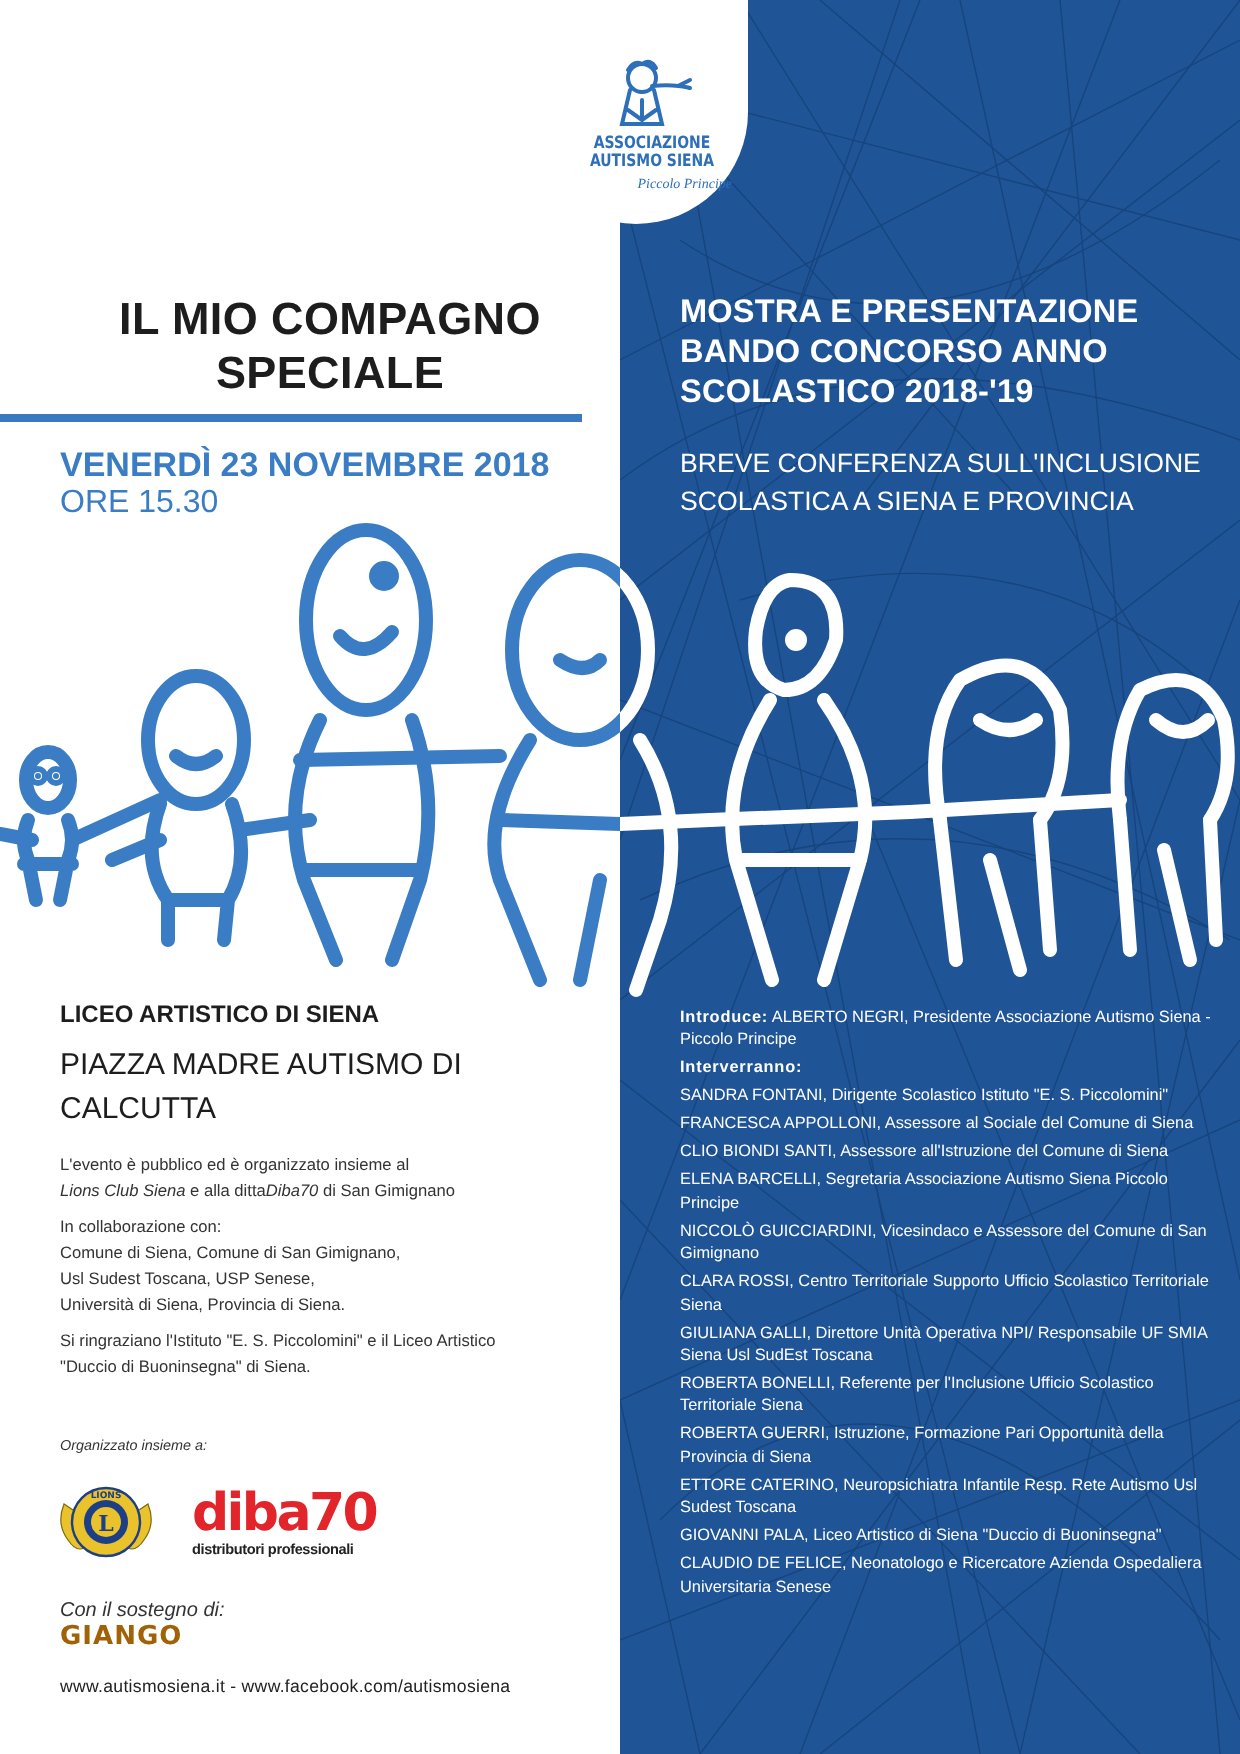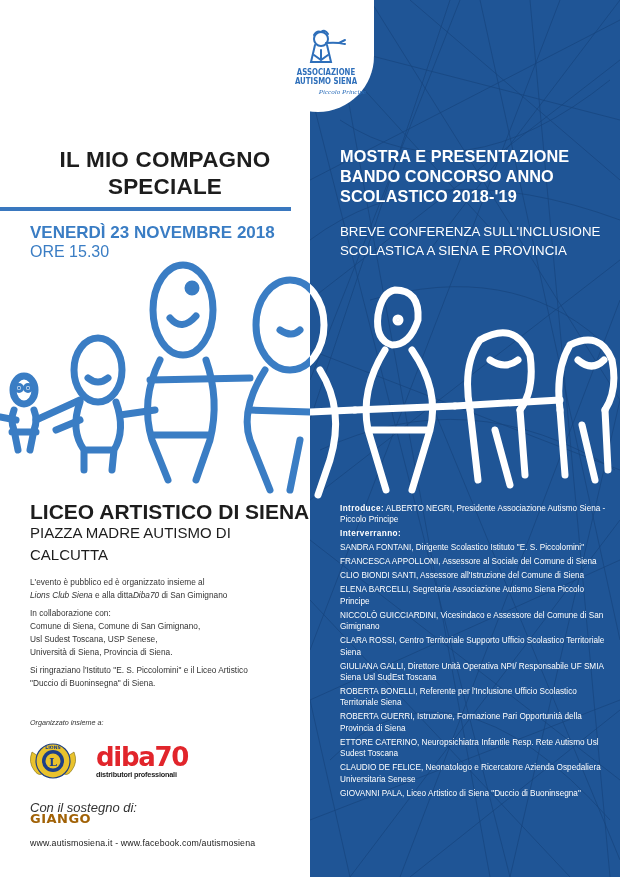--- a/index.html
+++ b/index.html
@@ -21,36 +21,36 @@
     color: #2e6fba; letter-spacing: 0; font-family: "DejaVu Sans", sans-serif; transform: scaleX(0.82); }
   .logo-line3 { display: block; font-size: 7px; font-style: italic; color: #2e6fba; margin-top: 2px; font-family: Liberation Serif, serif; text-align: right; }
 
   
   .main-title { position: absolute; left: 30px; top: 146px; width: 270px; font-size: 22.5px; font-weight: bold;
     line-height: 27px; color: #1d1d1d; letter-spacing: 0.2px; text-align: center; }
   .title-rule { position: absolute; left: 0; top: 207px; width: 291px; height: 4px; background: #3a78bf; }
   .event-date { position: absolute; left: 30px; top: 223px; font-size: 17px; font-weight: bold; color: #3a7dc4; }
   .event-time { position: absolute; left: 30px; top: 243px; font-size: 16px; color: #3a7dc4; }
 
-  .venue-name { position: absolute; left: 30px; top: 500px; font-size: 21px; font-weight: bold; color: #1d1d1d; }
+  .venue-name { position: absolute; left: 30px; top: 500px; font-size: 12px; font-weight: bold; color: #1d1d1d; }
   .venue-addr { position: absolute; left: 30px; top: 522px; width: 260px; font-size: 15px; line-height: 22px; color: #1d1d1d; }
 
   .small-text { position: absolute; left: 30px; width: 270px; font-size: 8.3px; line-height: 13px; color: #333; }
   .small-text i { font-style: italic; }
   .st1 { top: 576px; }
   .st2 { top: 607px; }
   .st3 { top: 664px; }
 
   .org-label { position: absolute; left: 30px; top: 718px; font-size: 7.2px; font-style: italic; color: #333; }
   .lions-logo { position: absolute; left: 28px; top: 738px; }
   .diba-logo { position: absolute; left: 96px; top: 744px; }
   .diba-main { font-size: 26px; font-weight: bold; color: #e1252b; letter-spacing: -1.3px; line-height: 26px; font-family: "DejaVu Sans", sans-serif; }
   .diba-sub { font-size: 7.3px; font-weight: bold; color: #222; line-height: 9px; letter-spacing: -0.2px; }
   .support-label { position: absolute; left: 30px: top: 798px; }
-  .support-label { position: absolute; left: 30px; top: 800px; font-size: 13px; font-style: italic; color: #333; }
+  .support-label { position: absolute; left: 30px; top: 800px; font-size: 10px; font-style: italic; color: #333; }
   .giango { position: absolute; left: 30px; top: 811px; font-size: 13px; font-weight: bold; color: #a16207; letter-spacing: 0.5px; font-family: "DejaVu Sans", sans-serif; }
   .websites { position: absolute; left: 30px; top: 838px; font-size: 8.8px; color: #222; letter-spacing: 0.15px; }
 
   
   .r-title { position: absolute; left: 340px; top: 146px; width: 280px; font-size: 16.3px; font-weight: bold; line-height: 20px;
     color: #ffffff; letter-spacing: 0.1px; }
   .r-subtitle { position: absolute; left: 340px; top: 222px; width: 280px; font-size: 13.3px; line-height: 19px; color: #ffffff; }
 
   .speakers { position: absolute; left: 340px; top: 503px; width: 275px; color: #ffffff; font-size: 8.2px; line-height: 11.4px; }
   .speakers .item { margin-bottom: 2.6px; }
@@ -145,22 +145,22 @@
   <div class="item">SANDRA FONTANI, Dirigente Scolastico Istituto "E. S. Piccolomini"</div>
   <div class="item">FRANCESCA APPOLLONI, Assessore al Sociale del Comune di Siena</div>
   <div class="item">CLIO BIONDI SANTI, Assessore all'Istruzione del Comune di Siena</div>
   <div class="item">ELENA BARCELLI, Segretaria Associazione Autismo Siena Piccolo Principe</div>
   <div class="item">NICCOLÒ GUICCIARDINI, Vicesindaco e Assessore del Comune di San Gimignano</div>
   <div class="item">CLARA ROSSI, Centro Territoriale Supporto Ufficio Scolastico Territoriale Siena</div>
   <div class="item">GIULIANA GALLI, Direttore Unità Operativa NPI/ Responsabile UF SMIA Siena Usl SudEst Toscana</div>
   <div class="item">ROBERTA BONELLI, Referente per l'Inclusione Ufficio Scolastico Territoriale Siena</div>
   <div class="item">ROBERTA GUERRI, Istruzione, Formazione Pari Opportunità della Provincia di Siena</div>
   <div class="item">ETTORE CATERINO, Neuropsichiatra Infantile Resp. Rete Autismo Usl Sudest Toscana</div>
+  <div class="item">GIOVANNI PALA, Liceo Artistico di Siena "Duccio di Buoninsegna"</div>
   <div class="item">CLAUDIO DE FELICE, Neonatologo e Ricercatore Azienda Ospedaliera Universitaria Senese</div>
-  <div class="item">GIOVANNI PALA, Liceo Artistico di Siena "Duccio di Buoninsegna"</div>
 </div>
 
 <svg class="illustration" width="620" height="240" viewBox="0 0 620 240">
   <defs>
     <clipPath id="clipL">
         <rect x="0" y="0" width="310" height="240"></rect>
       </clipPath>
     <clipPath id="clipR">
         <rect x="310" y="0" width="310" height="240"></rect>
       </clipPath>

